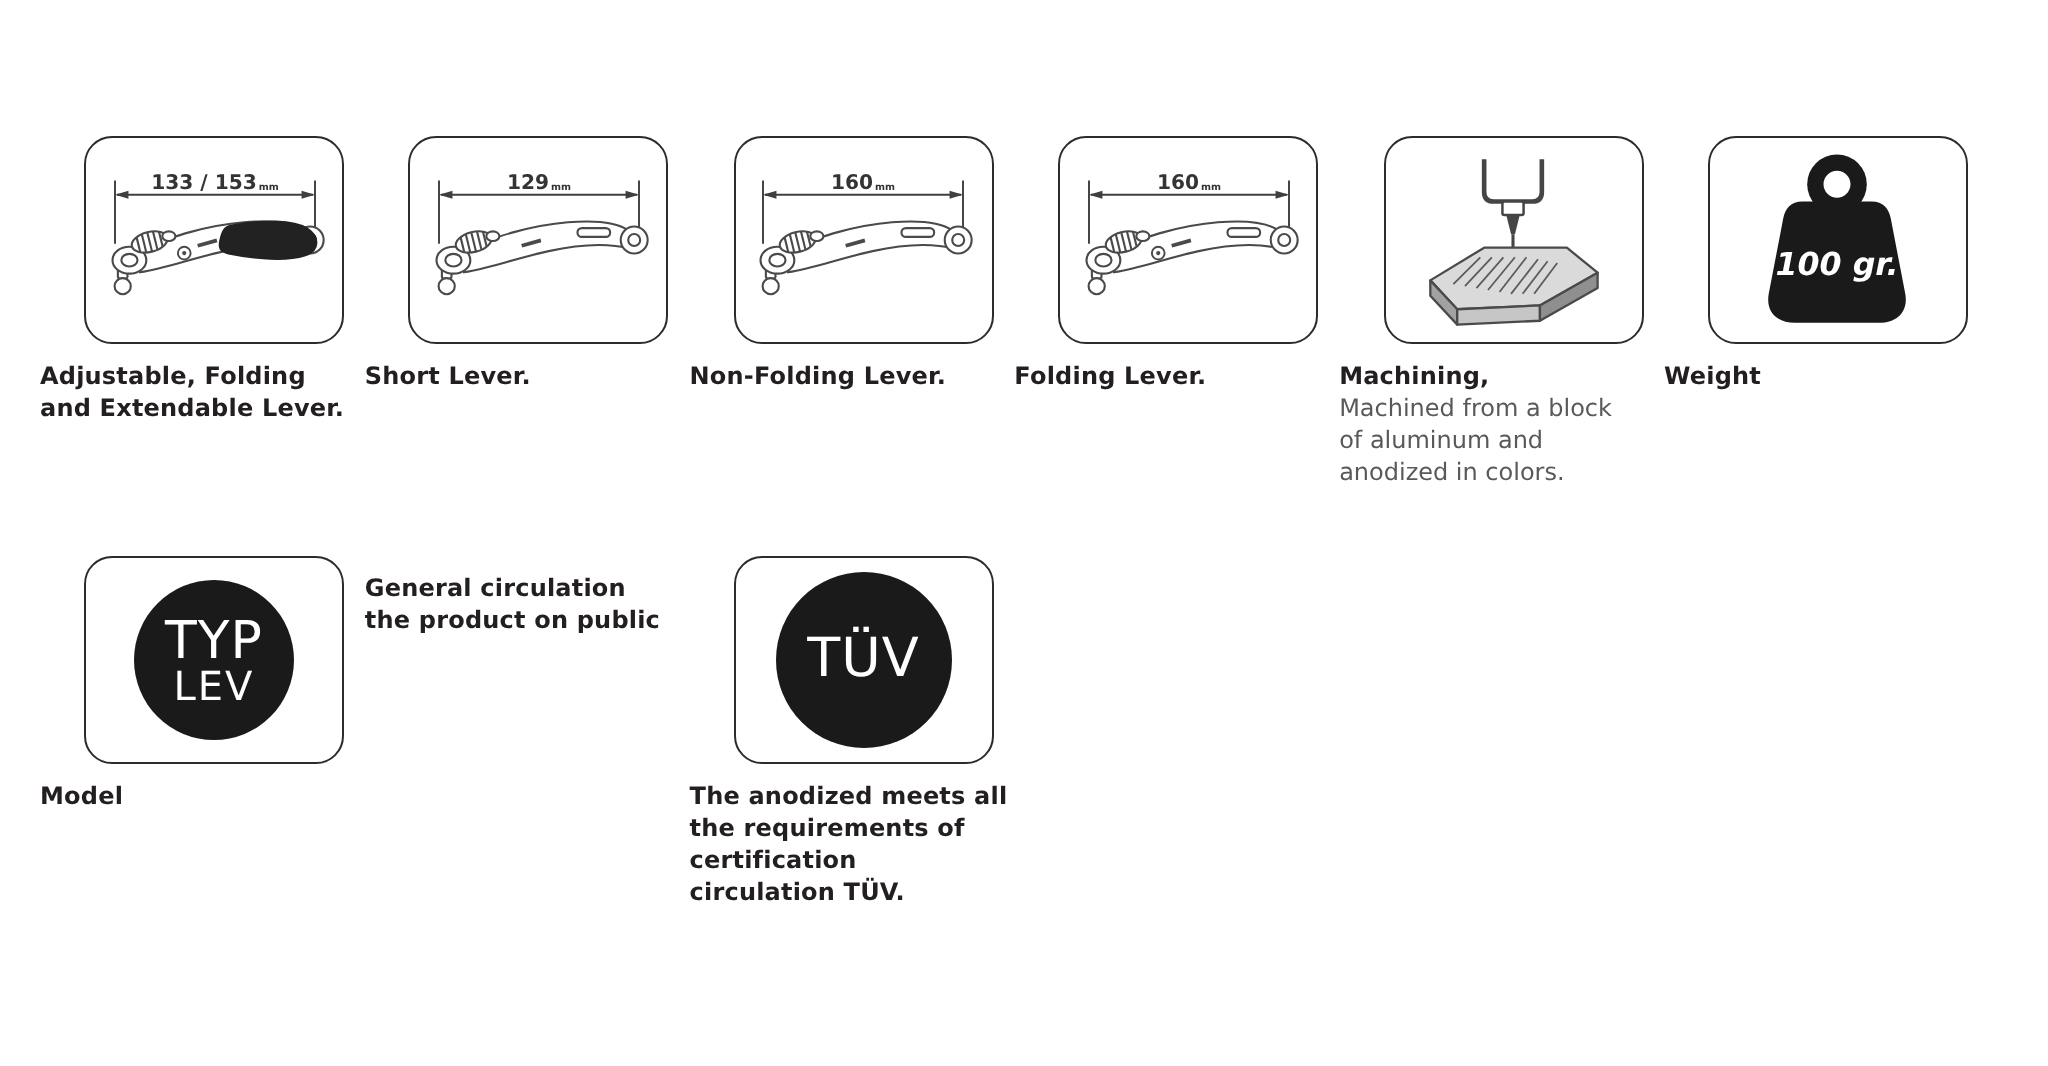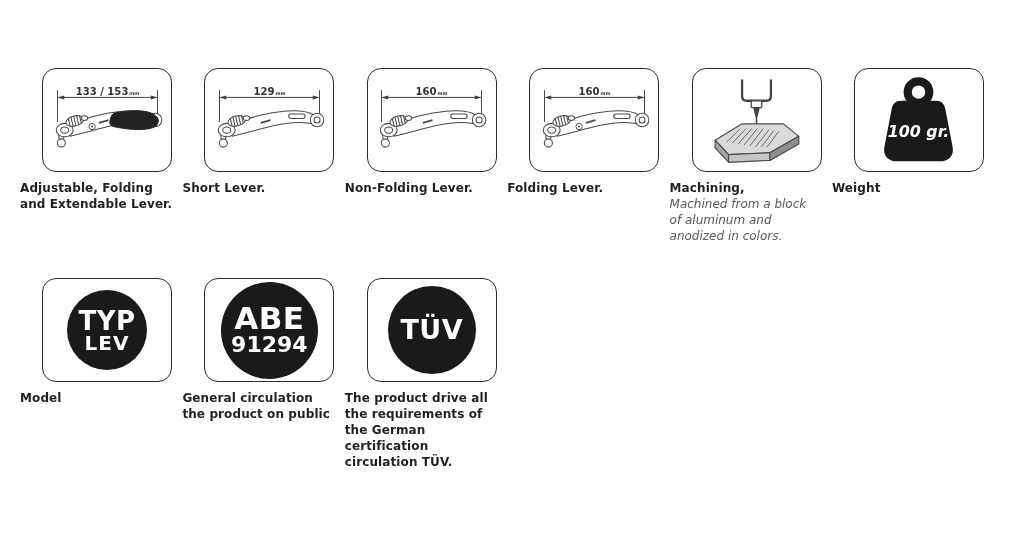--- a/index.html
+++ b/index.html
@@ -17,25 +17,25 @@
     display:flex;align-items:center;justify-content:center;overflow:hidden;
   }
   .diagram{width:127px;height:100px;display:block;}
   .dim-text{font-size:10.5px;font-weight:600;fill:#343434;font-family:"DejaVu Sans",sans-serif;}
   .dim-unit{font-size:5px;}
   .weight-text{fill:#ffffff;font-size:16.5px;font-weight:bold;font-style:italic;font-family:"DejaVu Sans",sans-serif;}
   .label{
     width:174px;margin:8px 0 0 -22px;text-align:left;
     font-size:12px;line-height:16px;font-weight:bold;color:#231f20;letter-spacing:.1px;
   }
-  .label .sub{font-weight:normal;color:#58595b;letter-spacing:0;font-style:italic;}
+  .label .sub{font-weight:normal;color:#58595b;letter-spacing:0;}
   .badge{
     background:#1a1a1a;color:#ffffff;border-radius:50%;
     display:flex;flex-direction:column;align-items:center;justify-content:center;
-    font-weight:bold;
+    font-weight:normal;
   }
   .badge-typ{width:80px;height:80px;}
   .badge-typ .b1{font-size:26px;line-height:26px;letter-spacing:.5px;}
   .badge-typ .b2{font-size:20px;line-height:18px;letter-spacing:1px;}
   .badge-abe{width:97px;height:97px;}
   .badge-abe .b1{font-size:31px;line-height:29px;letter-spacing:.5px;}
   .badge-abe .b2{font-size:22px;line-height:23px;}
   .badge-tuv{width:88px;height:88px;align-items:center;}
   .badge-tuv .b1{font-size:27px;line-height:28px;letter-spacing:.5px;}
   .defs-holder{position:absolute;width:0;height:0;overflow:hidden;}
@@ -192,40 +192,33 @@
         <div class="b1">TYP</div>
         <div class="b2">LEV</div>
       </div>
     </div>
     <div class="label">
       <div>Model</div>
     </div>
   </div>
 
   <div class="cell">
-    <div class="card">
-      <div class="badge badge-abe">
-        <div class="b1">ABE</div>
-        <div class="b2">91294</div>
-      </div>
-    </div>
     <div class="label">
       <div>General circulation</div>
       <div>the product on public</div>
     </div>
   </div>
 
   <div class="cell">
     <div class="card">
       <div class="badge badge-tuv">
         <div class="b1">TÜV</div>
       </div>
     </div>
     <div class="label">
-      <div>The product drive all</div>
+      <div>The anodized meets all</div>
       <div>the requirements of</div>
-      <div>the German</div>
       <div>certification</div>
       <div>circulation TÜV.</div>
     </div>
   </div>
 
 </div>
 
 </body></html>

